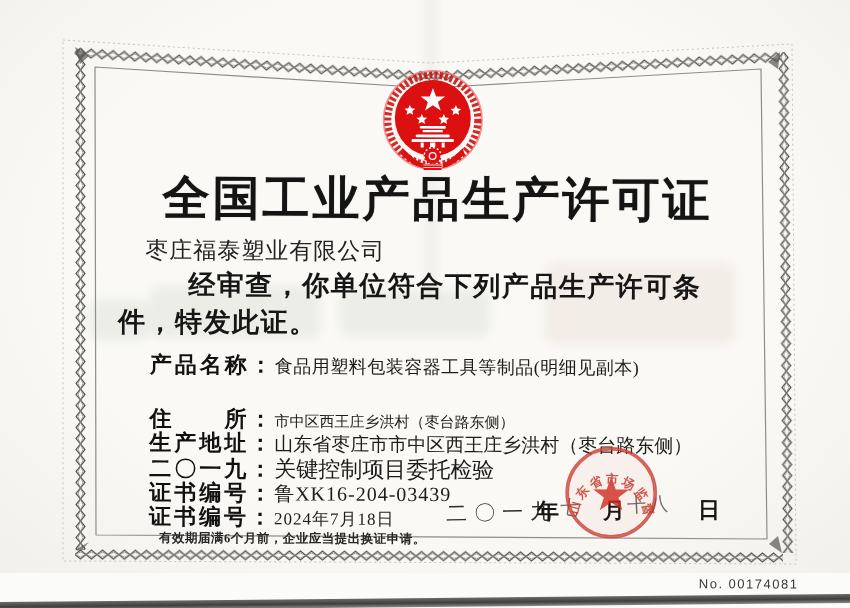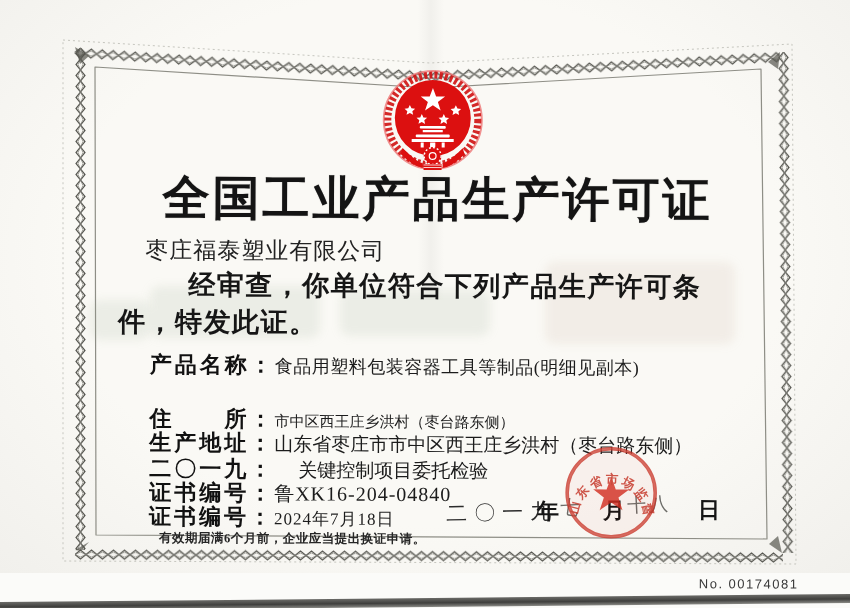--- a/index.html
+++ b/index.html
@@ -50,21 +50,21 @@
   .field{position:absolute;white-space:nowrap;}
   .field .lab{font-weight:bold;font-size:22px;letter-spacing:3px;color:#111;text-align:right;}
   .field .val{color:#1c1c1c;}
   .f0{left:150px;top:351px;}
   .f0 .val{font-size:18px;letter-spacing:0.5px;}
   .f1{left:150px;top:405px;}
   .f1 .val{font-size:15px;}
   .f2{left:150px;top:429px;}
   .f2 .val{font-size:19px;}
   .f3{left:150px;top:455px;}
-  .f3 .val{font-size:19px;margin-left:24px;}
+  .f3 .val{font-size:22px;}
   .f4{left:150px;top:479px;}
   .f4 .val{font-size:20px;letter-spacing:1px;}
   .f5{left:150px;top:503px;}
   .f5 .val{font-size:17px;letter-spacing:1px;}
   .note{
     position:absolute;left:160px;top:531px;
     font-size:12.5px;font-weight:bold;letter-spacing:0.5px;color:#262626;
   }
   .date-row{position:absolute;left:0;top:0;width:850px;height:608px;pointer-events:none;}
   .d-year{position:absolute;left:447px;top:498px;font-size:21px;letter-spacing:7px;color:#2c2c2c;transform:rotate(-1.5deg);}
@@ -185,21 +185,21 @@
     <div class="field f1">
       <span class="lab">住　　所：</span><span class="val">市中区西王庄乡洪村（枣台路东侧）</span>
     </div>
     <div class="field f2">
       <span class="lab">生产地址：</span><span class="val">山东省枣庄市市中区西王庄乡洪村（枣台路东侧）</span>
     </div>
     <div class="field f3">
       <span class="lab">二〇一九：</span><span class="val">关键控制项目委托检验</span>
     </div>
     <div class="field f4">
-      <span class="lab">证书编号：</span><span class="val">鲁XK16-204-04840</span>
+      <span class="lab">证书编号：</span><span class="val">鲁XK16-204-03439</span>
     </div>
     <div class="field f5">
       <span class="lab">证书编号：</span><span class="val">2024年7月18日</span>
     </div>
 
     <div class="note">有效期届满6个月前，企业应当提出换证申请。</div>
 
     <div class="date-row">
       <span class="d-year">二〇一九</span>
       <span class="d-unit u-nian">年</span>

